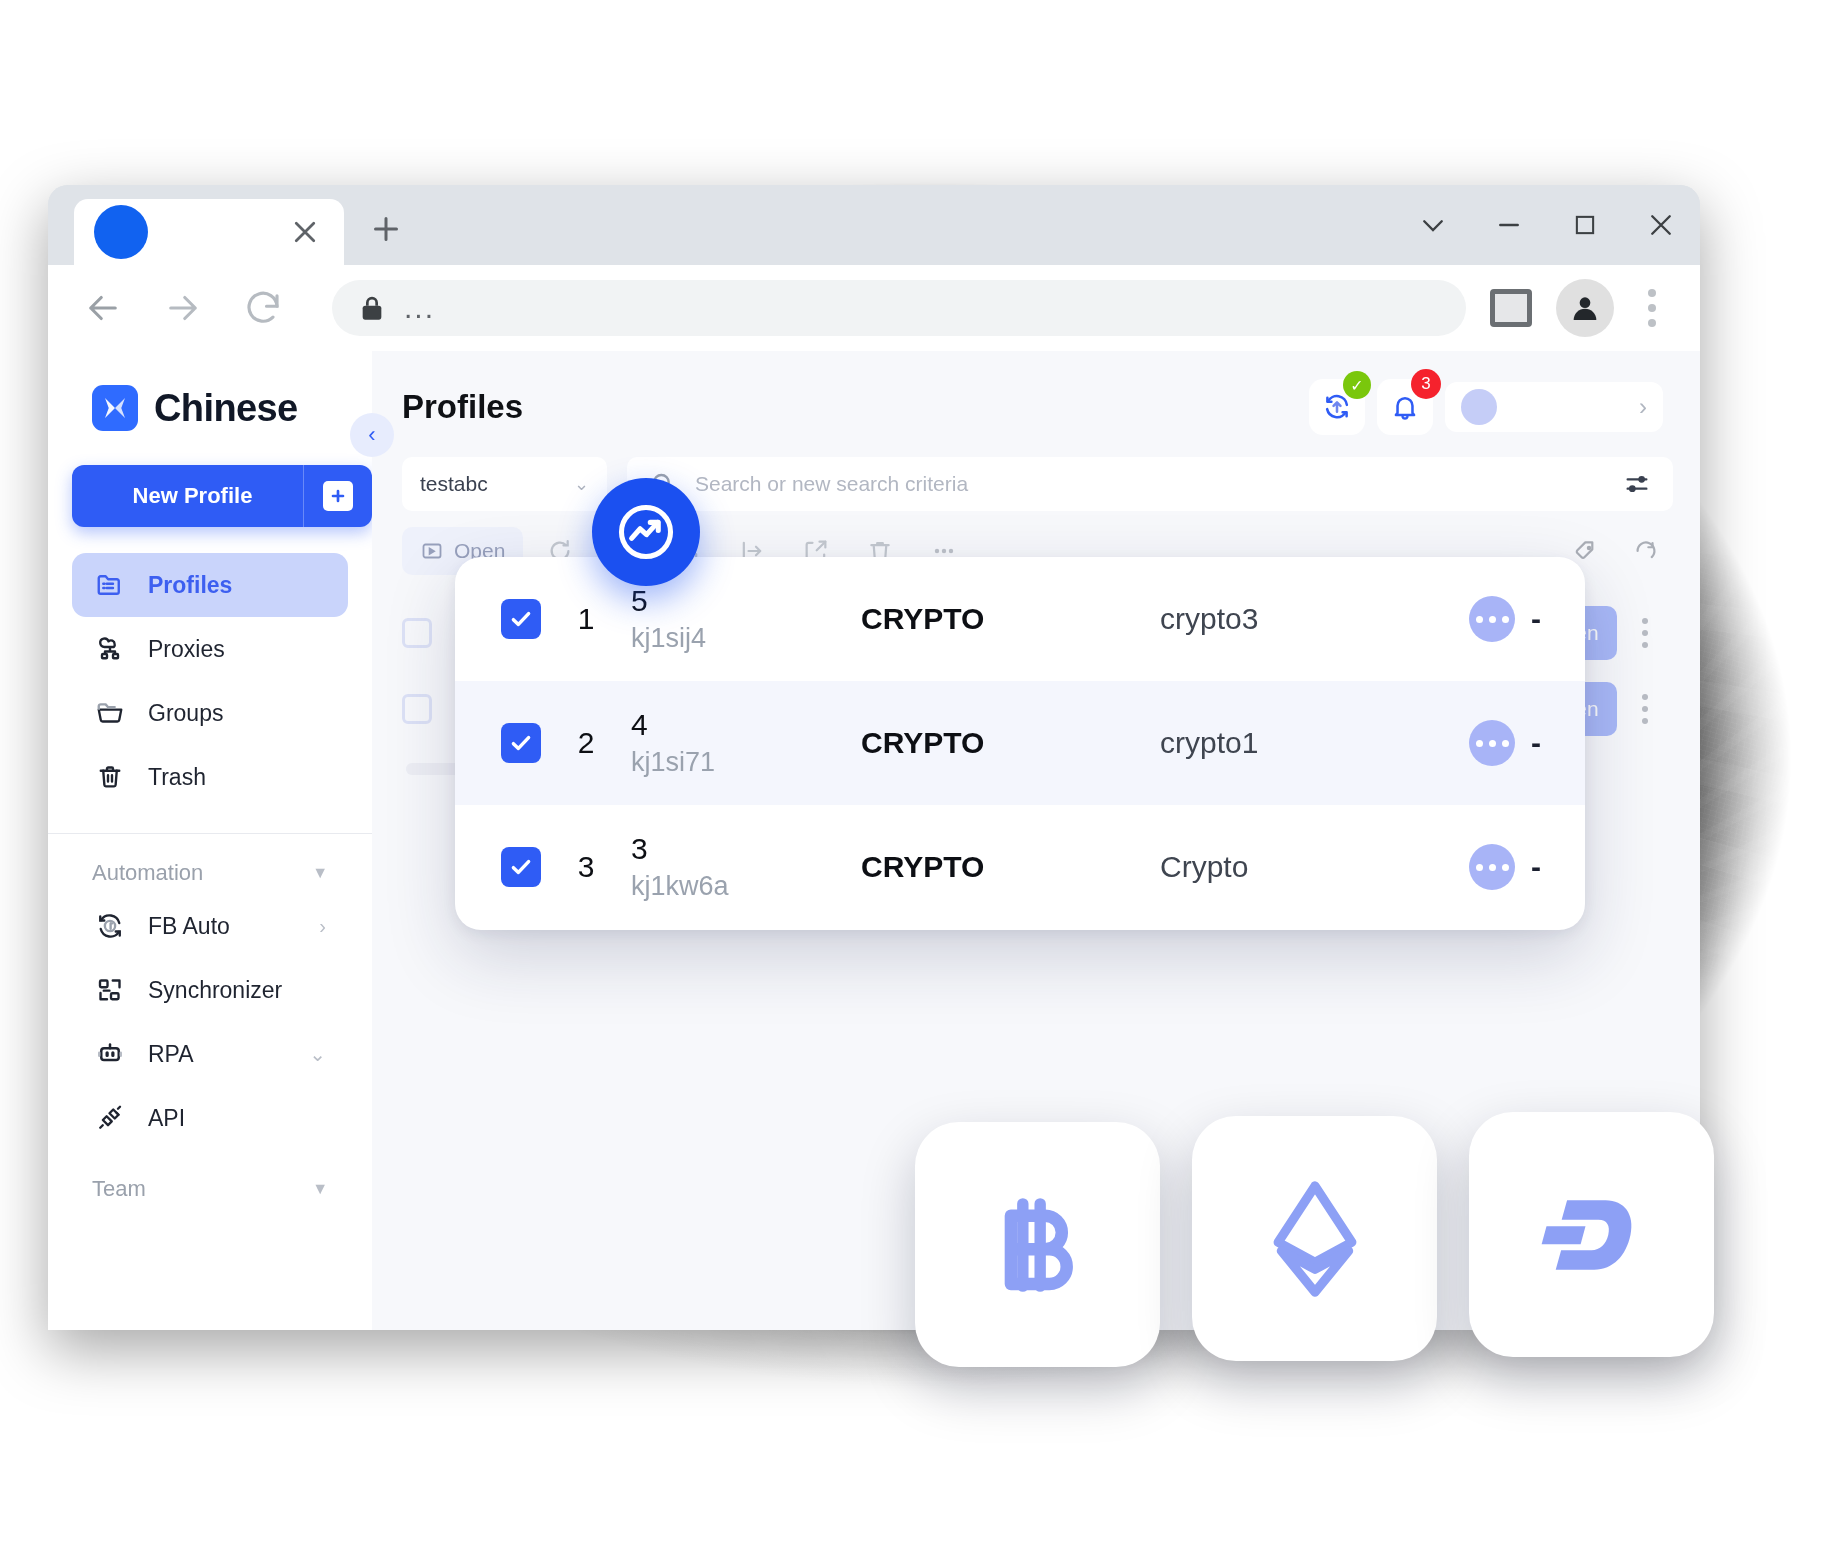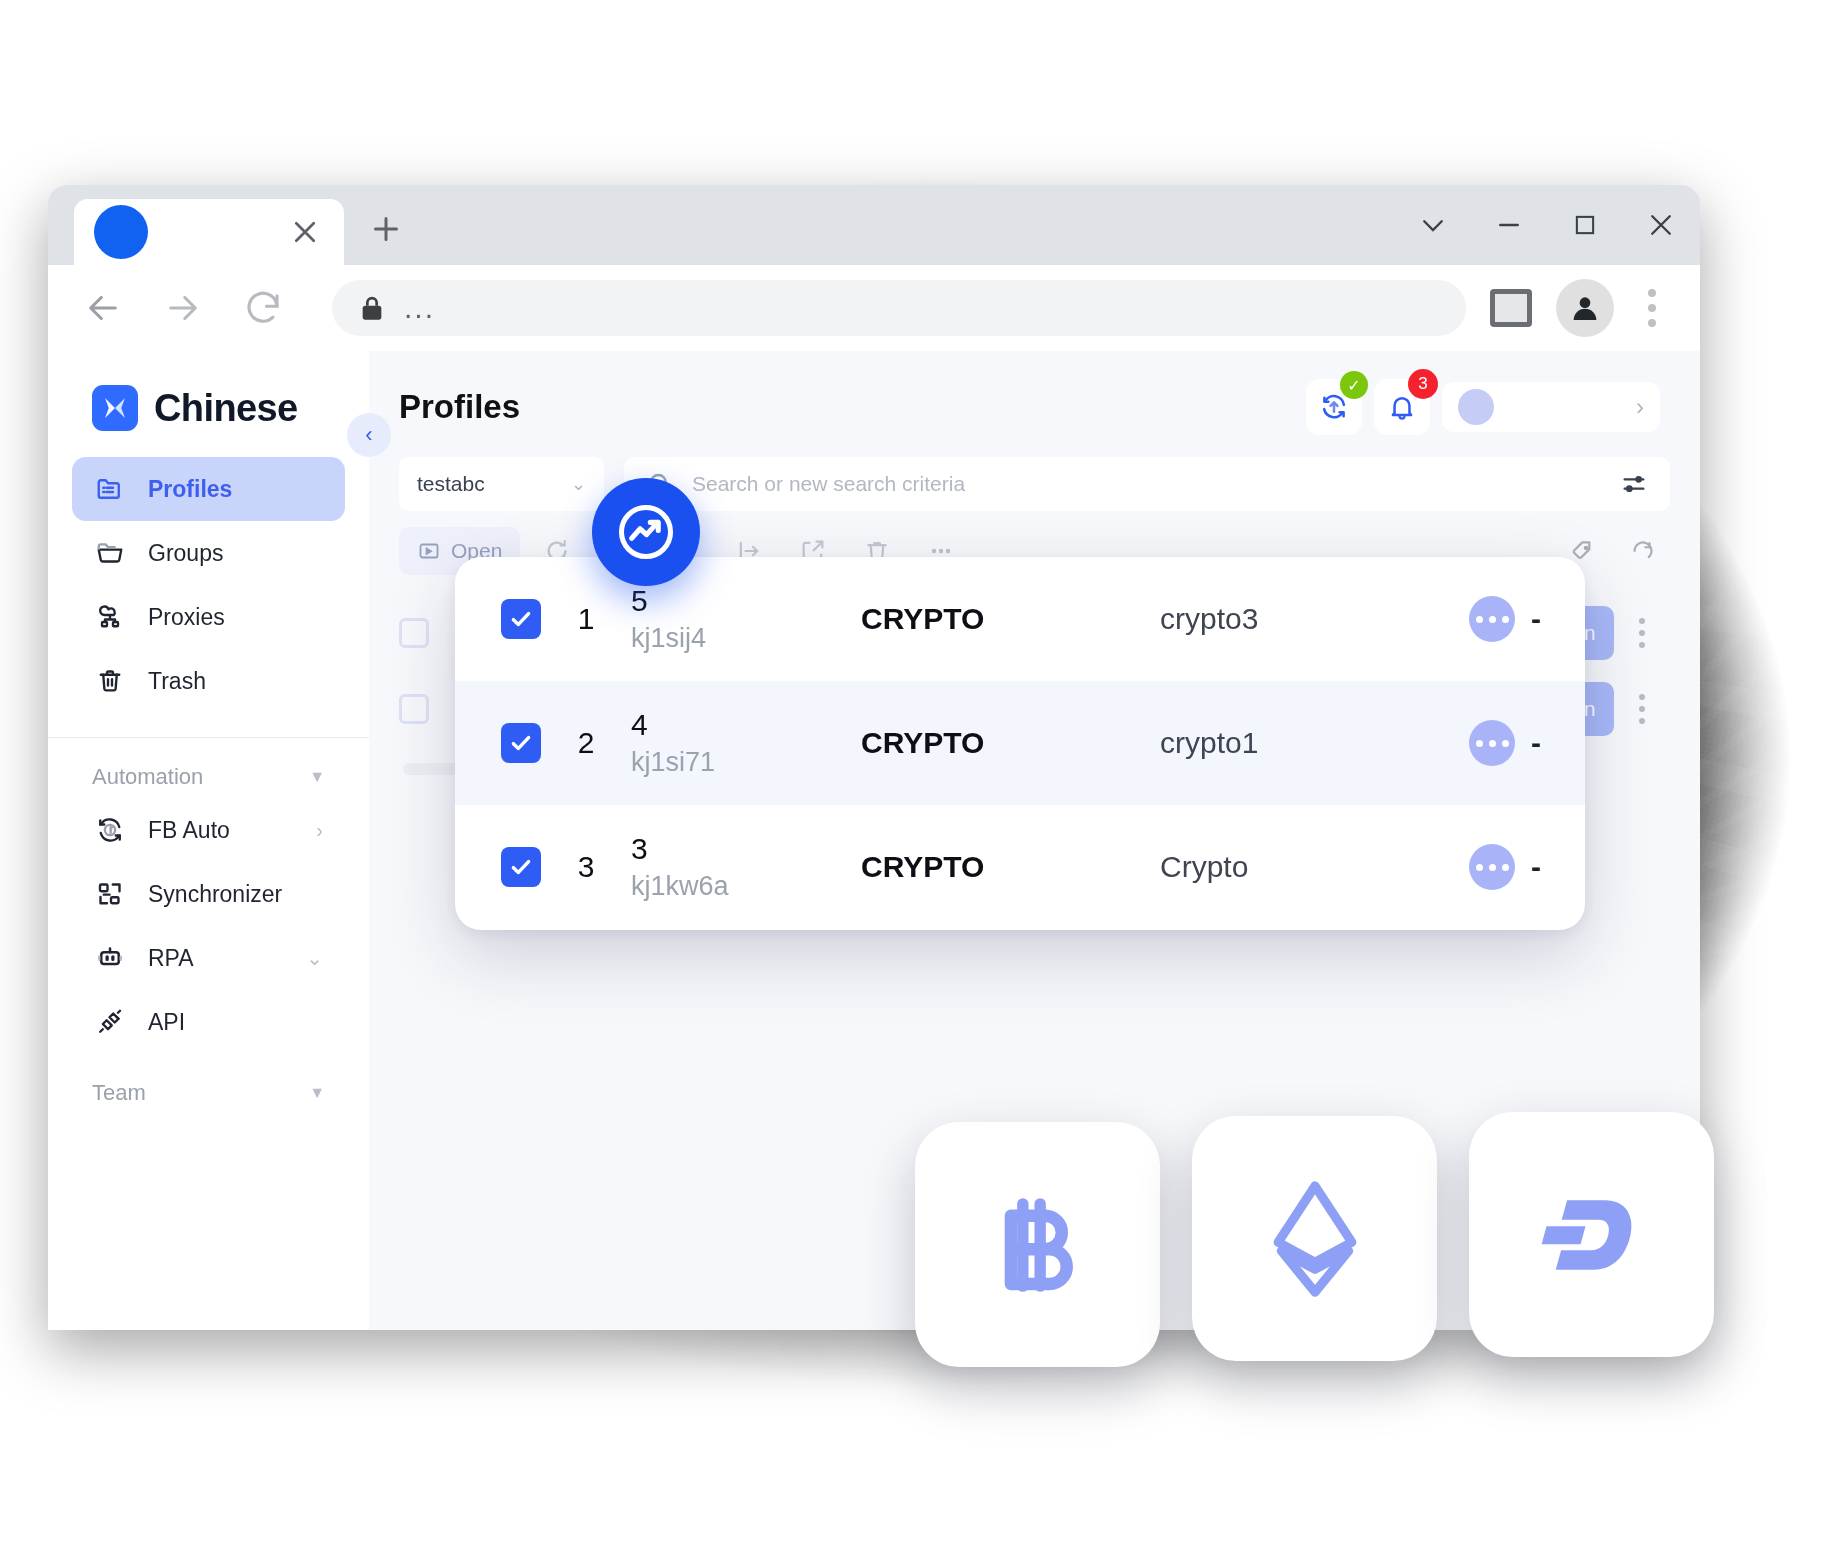--- a/index.html
+++ b/index.html
@@ -339,50 +339,61 @@
         <div class="brand">
           <span class="brand-logo">
             <svg viewBox="0 0 24 24" width="30" height="30">
                 <path d="M4 4l8 8-8 8 3-8z" fill="#ffffff" opacity=".95"></path>
                 <path d="M20 4l-8 8 8 8-3-8z" fill="#ffffff" opacity=".8"></path>
               </svg>
           </span>
           <span class="brand-name">Chinese</span>
         </div>
 
+        <div class="newprofile">
+          <span class="newprofile-label">New Profile</span>
+          <span class="np-div"></span>
+          <span class="np-add">
+            <span class="np-add-box">
+              <svg viewBox="0 0 24 24" width="20" height="20" stroke="#2f5cf5" stroke-width="3.2" stroke-linecap="round">
+                  <path d="M12 6v12M6 12h12"></path>
+                </svg>
+            </span>
+          </span>
+        </div>
 
         <nav class="navlist">
           <div class="navitem active">
             <span class="navicon">
               <svg viewBox="0 0 24 24" width="30" height="30" fill="none" stroke="#3d5ff0" stroke-width="1.9" stroke-linejoin="round">
                   <path d="M3 6.5A1.5 1.5 0 014.5 5h4l2 2.4h7A1.5 1.5 0 0119 9v8.5A1.5 1.5 0 0117.5 19h-13A1.5 1.5 0 013 17.5z"></path>
                   <path d="M6.6 11h1M9.4 11h5M6.6 14.4h1M9.4 14.4h5" stroke-linecap="round"></path>
                 </svg>
             </span>
             <span>Profiles</span>
-          </div>
-          <div class="navitem">
-            <span class="navicon">
-              <svg viewBox="0 0 24 24" width="30" height="30" fill="none" stroke="#1f2430" stroke-width="1.9" stroke-linejoin="round">
-                  <path d="M3 9.3h18l-1.6 8.2a1.6 1.6 0 01-1.6 1.3H6.2a1.6 1.6 0 01-1.6-1.3z"></path>
-                  <path d="M3 9.3V6.6A1.5 1.5 0 014.5 5.1h4L10.5 7.4h6" stroke="#9aa1ac"></path>
-                </svg>
-            </span>
-            <span>Groups</span>
           </div>
           <div class="navitem">
             <span class="navicon">
               <svg viewBox="0 0 24 24" width="30" height="30" fill="none" stroke="#1f2430" stroke-width="1.9" stroke-linejoin="round">
                   <path d="M7.6 10.4a3.4 3.4 0 113.2-4.5 2.9 2.9 0 014.9 2 2.6 2.6 0 01-.6 2.5z"></path>
                   <path d="M12 10.6v3.4M12 14h-4v1.6M12 14h4v1.6" stroke-linecap="round"></path>
                   <rect x="5.6" y="16" width="4" height="3.4" rx=".7"></rect>
                   <rect x="14.4" y="16" width="4" height="3.4" rx=".7"></rect>
                 </svg>
             </span>
             <span>Proxies</span>
+          </div>
+          <div class="navitem">
+            <span class="navicon">
+              <svg viewBox="0 0 24 24" width="30" height="30" fill="none" stroke="#1f2430" stroke-width="1.9" stroke-linejoin="round">
+                  <path d="M3 9.3h18l-1.6 8.2a1.6 1.6 0 01-1.6 1.3H6.2a1.6 1.6 0 01-1.6-1.3z"></path>
+                  <path d="M3 9.3V6.6A1.5 1.5 0 014.5 5.1h4L10.5 7.4h6" stroke="#9aa1ac"></path>
+                </svg>
+            </span>
+            <span>Groups</span>
           </div>
           <div class="navitem">
             <span class="navicon">
               <svg viewBox="0 0 24 24" width="30" height="30" fill="none" stroke="#1f2430" stroke-width="1.9" stroke-linejoin="round" stroke-linecap="round">
                   <path d="M4.6 7h14.8M9.6 7V5.3a.9.9 0 01.9-.9h3a.9.9 0 01.9.9V7"></path>
                   <path d="M6.6 7l.9 11.4a1.2 1.2 0 001.2 1.1h6.6a1.2 1.2 0 001.2-1.1L17.4 7"></path>
                   <path d="M10.4 10.6v5M13.6 10.6v5"></path>
                 </svg>
             </span>
             <span>Trash</span>

